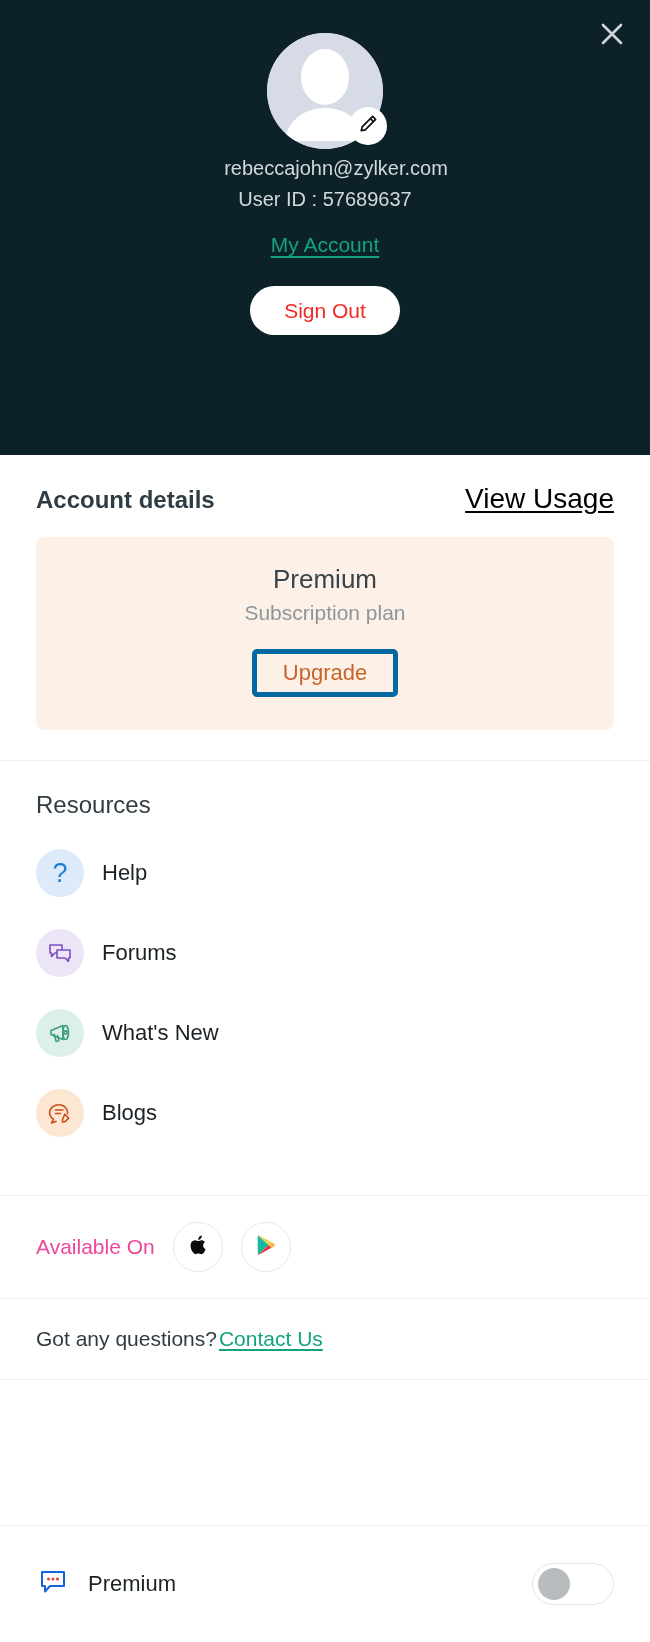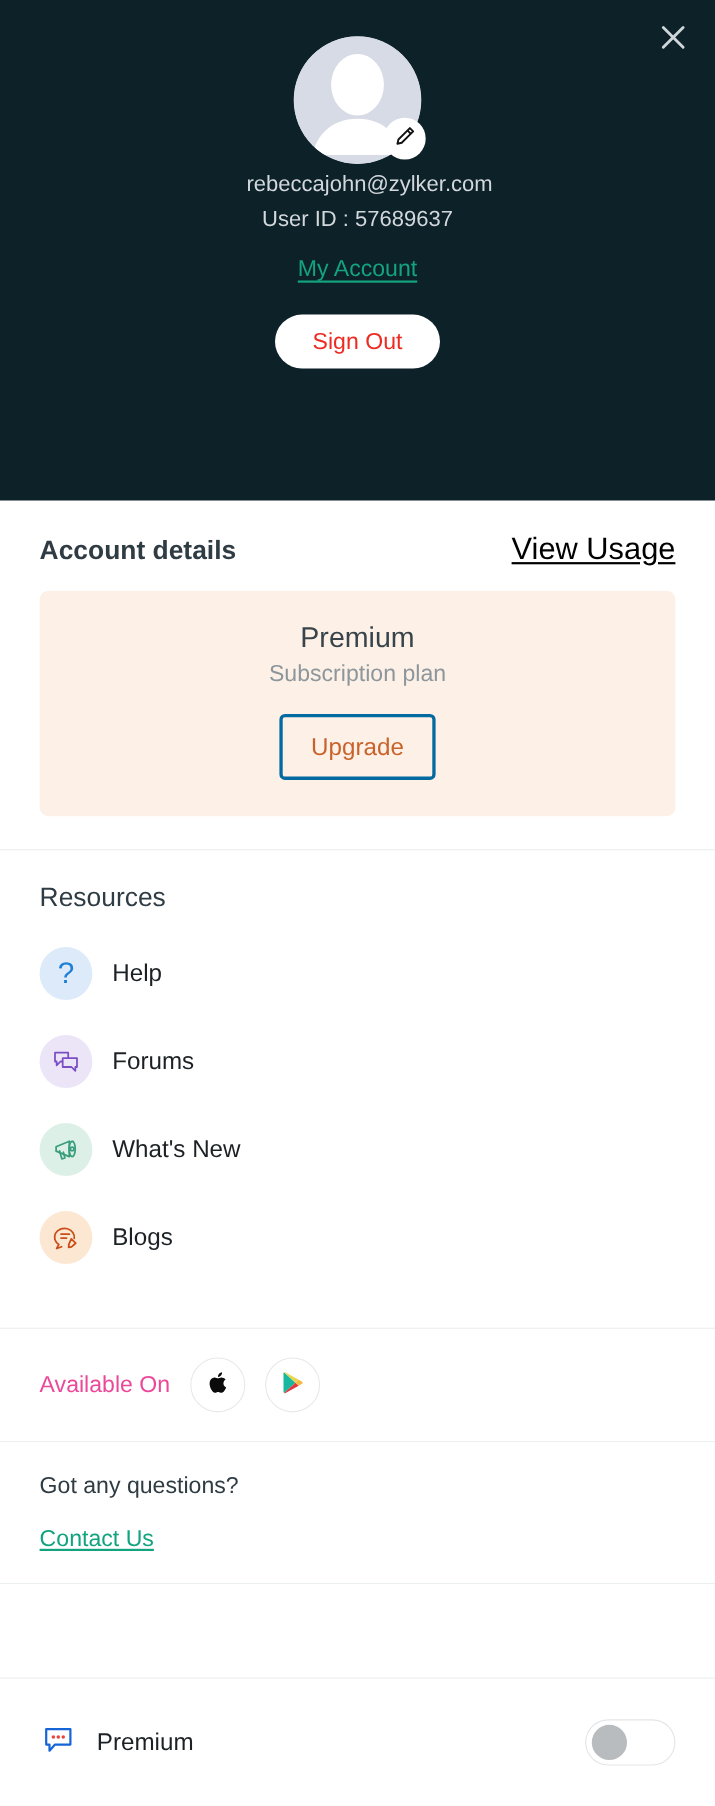--- a/index.html
+++ b/index.html
@@ -149,24 +149,24 @@
   }
   .plan-sub {
     margin-top: 6px;
     font-size: 21px;
     color: #8c969b;
   }
   .upgrade-btn {
     margin-top: 24px;
     background: transparent;
     color: #c9632c;
-    border: 3px solid #0369a1;
+    border: 5px solid #0369a1;
     border-radius: 5px;
     padding: 0 26px;
-    height: 60px;
+    height: 48px;
     font-size: 22px;
     font-family: inherit;
     cursor: pointer;
   }
 
   
   .res-section { padding-top: 30px; padding-bottom: 42px; }
   .res-title {
     font-size: 24px;
     font-weight: normal;
@@ -219,22 +219,21 @@
     justify-content: center;
     cursor: pointer;
   }
 
   
   .contact-section {
     padding-top: 28px;
     padding-bottom: 28px;
     display: flex;
     align-items: baseline;
-    gap: 24px;
-    flex-direction: column;
+    gap: 2px;
   }
   .contact-text { font-size: 21px; color: #2f3c43; }
   .contact-link {
     font-size: 21px;
     color: #14a37f;
     text-decoration: underline;
     text-underline-offset: 3px;
     cursor: pointer;
   }
 

